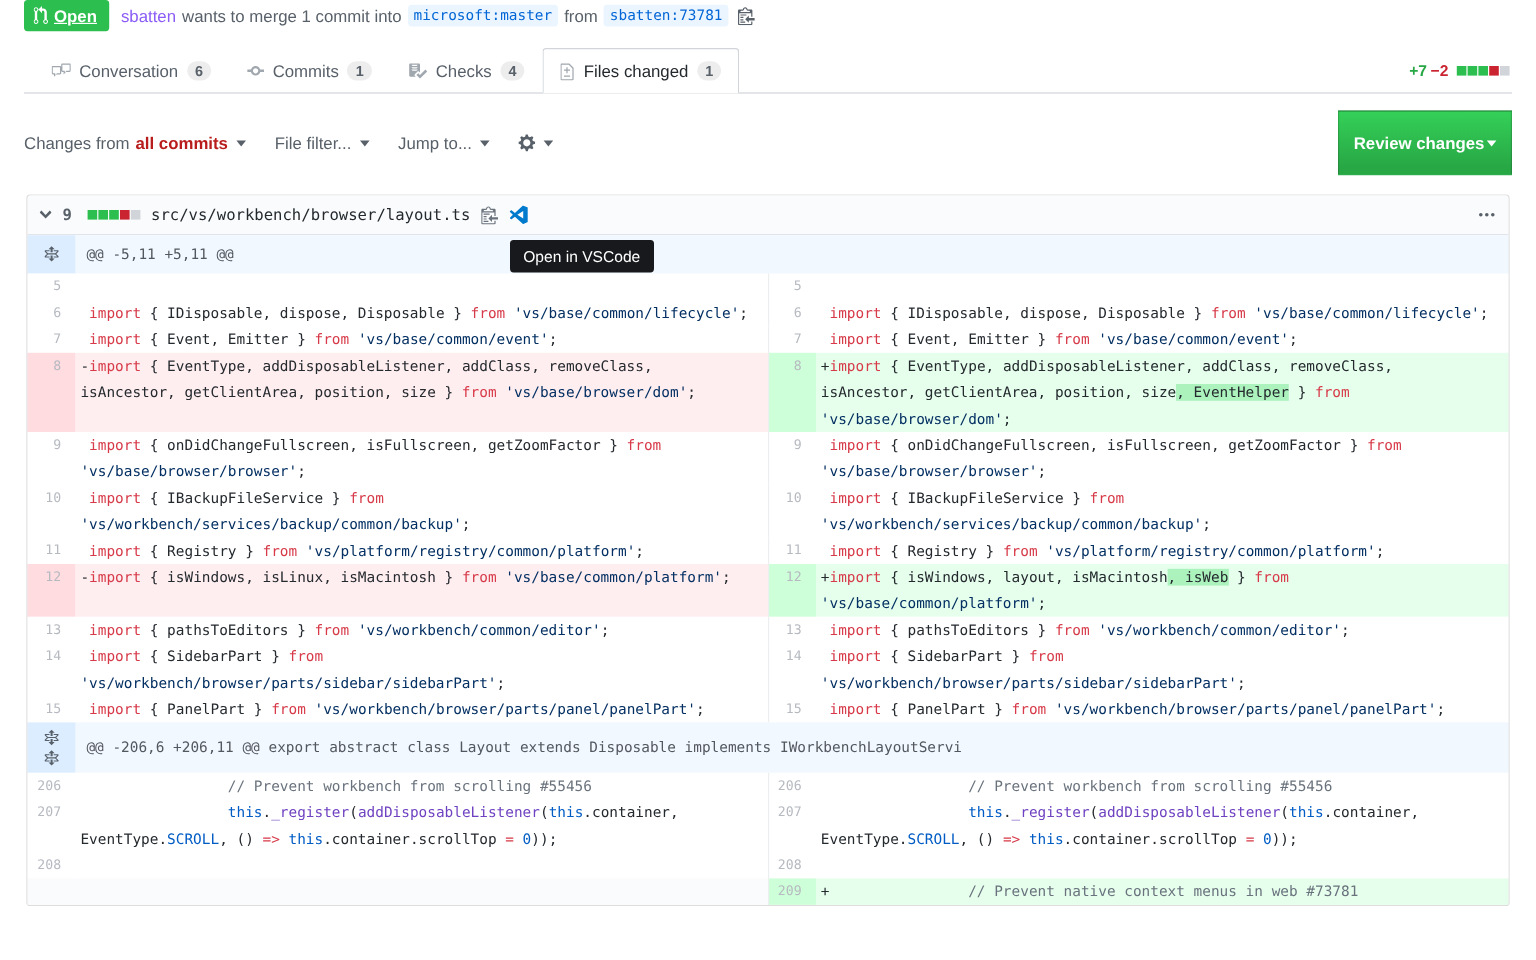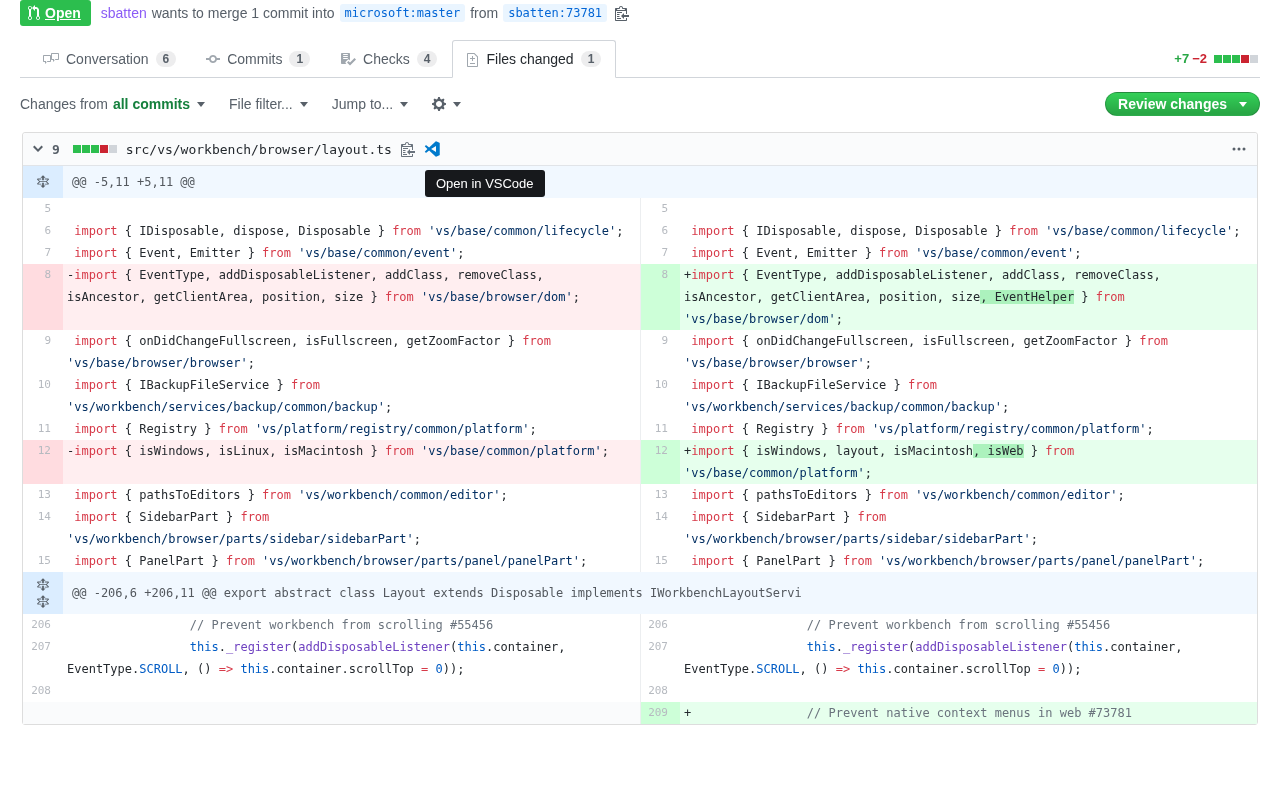--- a/index.html
+++ b/index.html
@@ -51,33 +51,33 @@
   .diffstat { margin-left:auto; font-weight:700; font-size:13px; display:flex; align-items:center; gap:3px; padding-right:2px;}
   .additions { color:#28a745; }
   .deletions { color:#cb2431; }
   .blocks { display:inline-flex; margin-left:3px; }
   .blk { width:8px; height:8px; margin-left:1px; display:inline-block; }
   .blk.add { background:#2cbe4e; } .blk.del { background:#cb2431; } .blk.neutral { background:#d1d5da; }
 
   
   .toolbar { display:flex; align-items:center; margin:14px 0 0; color:#586069; }
   .tb-item { display:flex; align-items:center; gap:5px; margin-right:24px; cursor:pointer; color:#586069; }
-  .tb-item b { color:#15803d; }
+  .tb-item b { color:#b91c1c; }
   .caret {
     display:inline-block; width:0; height:0; margin-left:2px;
     border-left:4px solid transparent; border-right:4px solid transparent;
     border-top:5px solid currentColor; vertical-align:middle;
   }
   .gear { display:inline-flex; color:#586069; }
   .review-btn {
     margin-left:auto; cursor:pointer;
     background:linear-gradient(-180deg,#34d058,#28a745 90%);
-    color:#fff; font-weight:700; font-size:14px; padding:3px 12px;
-    border:1px solid rgba(27,31,35,.2); border-radius:12px;
-    display:flex; align-items:center; gap:10px;
+    color:#fff; font-weight:700; font-size:14px; padding:18px 12px;
+    border:1px solid rgba(27,31,35,.2); border-radius:0;
+    display:flex; align-items:center; gap:0;
   }
 
   
   .file-box { border:1px solid #ddd; border-radius:3px; margin:16px 2px 0; position:relative; }
   .file-header {
     display:flex; align-items:center; gap:9px;
     padding:8px 10px; background:#fafbfc; border-bottom:1px solid #e1e4e8;
     border-radius:3px 3px 0 0;
   }
   .chev { color:#586069; display:inline-flex; cursor:pointer; }

